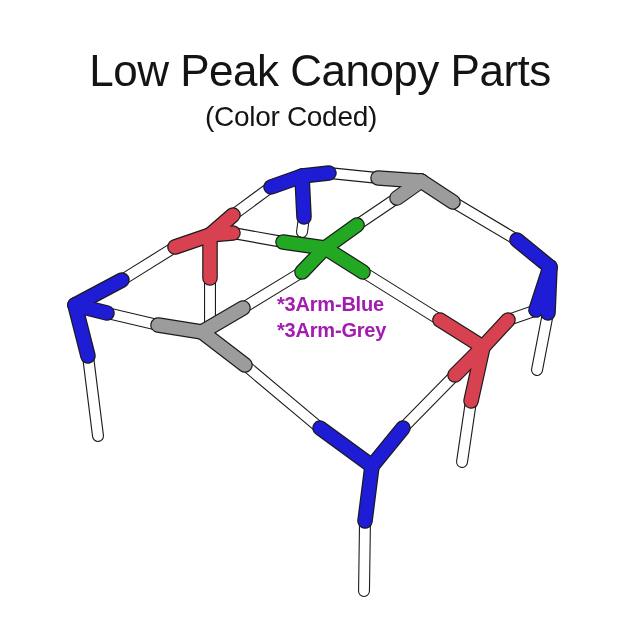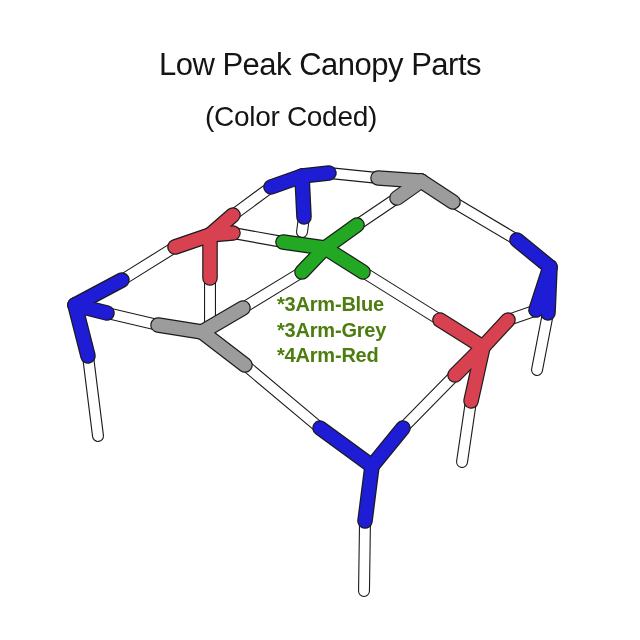--- a/index.html
+++ b/index.html
@@ -2,36 +2,36 @@
 <html><head>
 <meta charset="utf-8">
 <style>
   html,body{margin:0;padding:0;background:#fff;}
   .page{
     position:relative;width:640px;height:640px;background:#ffffff;overflow:hidden;
     font-family:"Liberation Sans",sans-serif;
   }
   .title{
     position:absolute;top:49px;left:0;width:640px;margin:0;
-    text-align:center;font-size:31px;font-weight:400;letter-spacing:-0.5px;
+    text-align:center;font-size:44px;font-weight:400;letter-spacing:-0.5px;
     color:#141414;line-height:1;
   }
   .subtitle{
     position:absolute;top:103px;left:0;width:640px;
     text-align:center;font-size:28px;font-weight:400;letter-spacing:-0.3px;
     color:#141414;line-height:1;
     transform:translateX(-29px);
   }
   .diagram{
     position:absolute;left:0;top:0;width:640px;height:640px;display:block;
   }
   .legend{
     position:absolute;left:277px;top:292px;z-index:5;
     font-size:20px;font-weight:700;line-height:25.7px;letter-spacing:-0.2px;
-    color:#4d7c0f;white-space:nowrap;
+    color:#a21caf;white-space:nowrap;
   }
 </style>
 </head>
 <body>
 
 <div class="page">
 
   <h1 class="title">Low Peak Canopy Parts</h1>
 
   <div class="subtitle">(Color Coded)</div>
@@ -185,16 +185,15 @@
         <line x1="325" y1="248" x2="283" y2="242" stroke="#22a822" stroke-width="13.2" stroke-linecap="round"></line>
         <line x1="325" y1="248" x2="357" y2="225" stroke="#22a822" stroke-width="13.2" stroke-linecap="round"></line>
         <line x1="325" y1="248" x2="302" y2="272" stroke="#22a822" stroke-width="13.2" stroke-linecap="round"></line>
         <line x1="325" y1="248" x2="363" y2="272" stroke="#22a822" stroke-width="13.2" stroke-linecap="round"></line>
       </g>
     </svg>
 
   <div class="legend">
     <div>*3Arm-Blue</div>
     <div>*3Arm-Grey</div>
-    <div>*4Arm-Red</div>
   </div>
 
 </div>
 
 </body></html>

